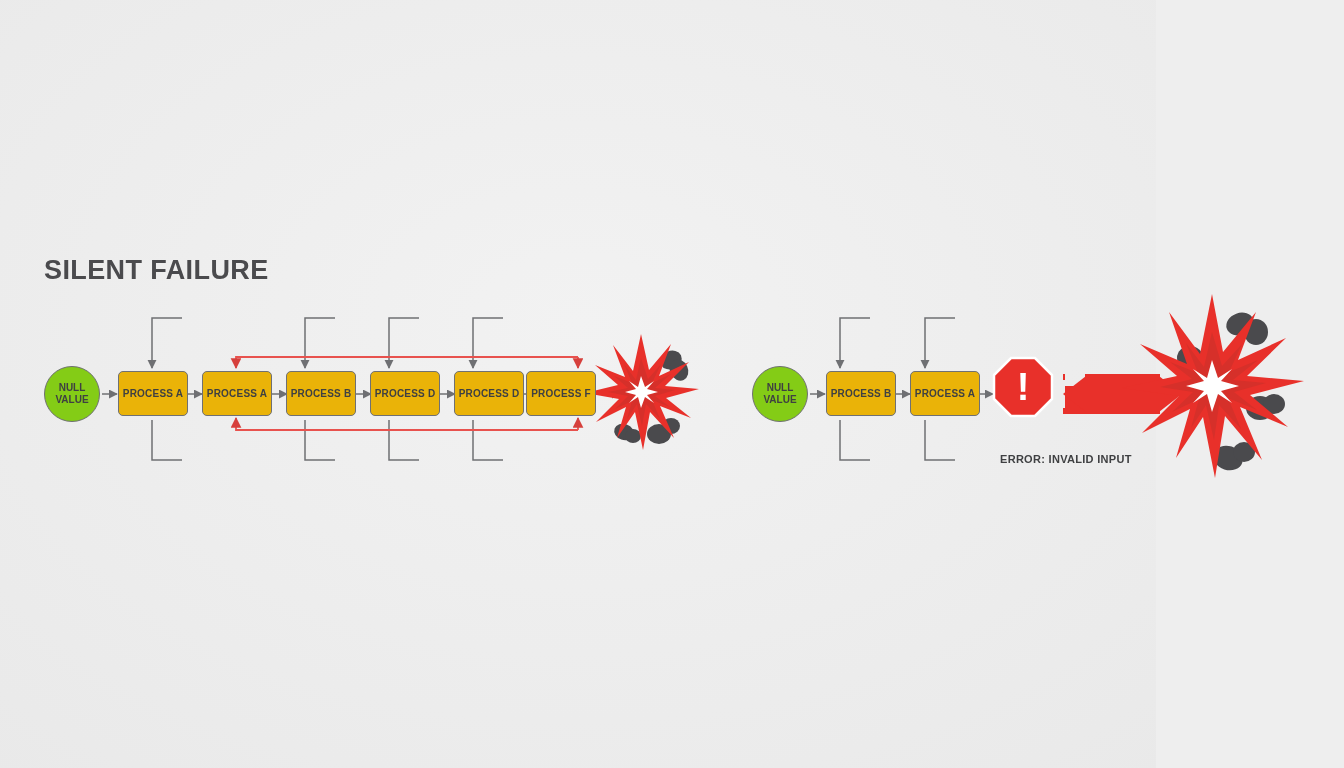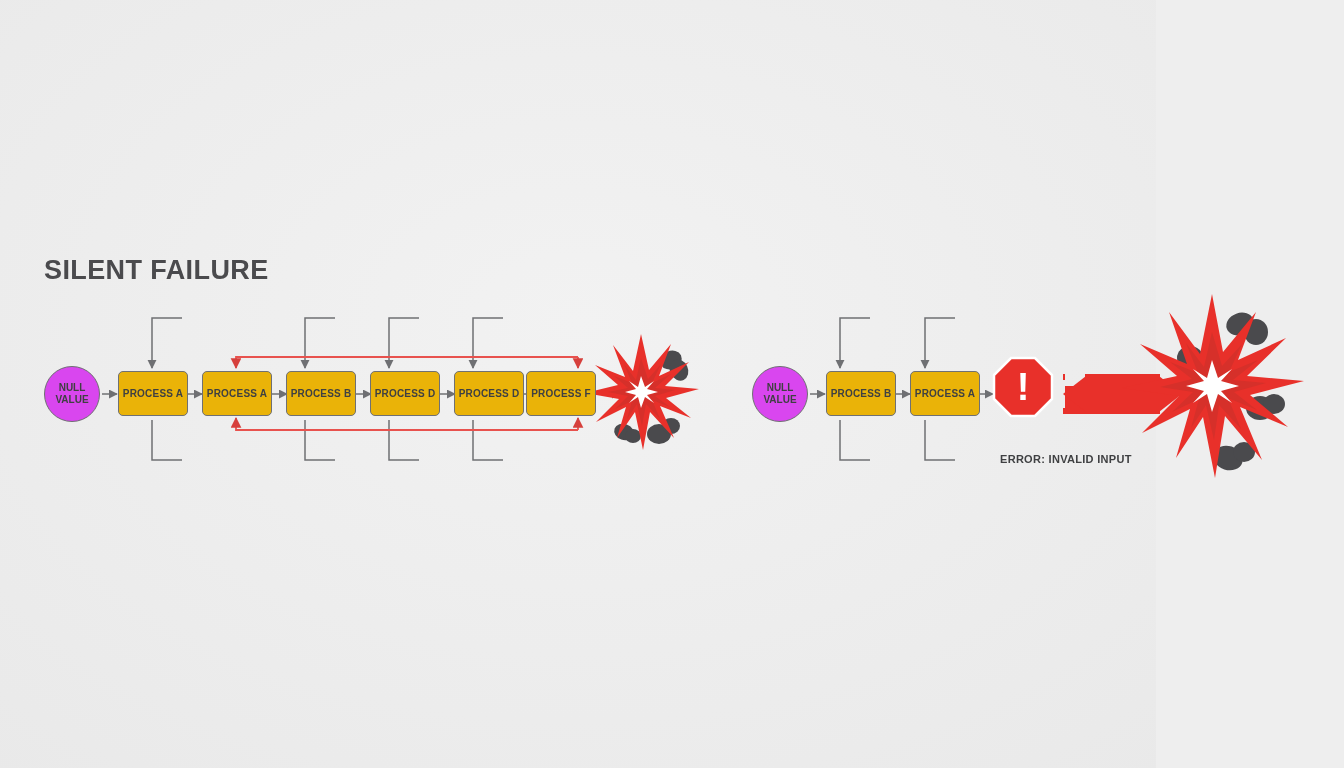--- a/index.html
+++ b/index.html
@@ -42,21 +42,21 @@
     font-size:10px;
     font-weight:bold;
     letter-spacing:0.2px;
     white-space:nowrap;
   }
   .nullcircle{
     position:absolute;
     box-sizing:border-box;
     border:1.6px solid #6f7073;
     border-radius:50%;
-    background:#d946ef;
+    background:#84cc16;
     display:flex;
     flex-direction:column;
     align-items:center;
     justify-content:center;
     color:#3f4042;
     font-size:10px;
     font-weight:bold;
     line-height:12px;
     text-align:center;
   }

